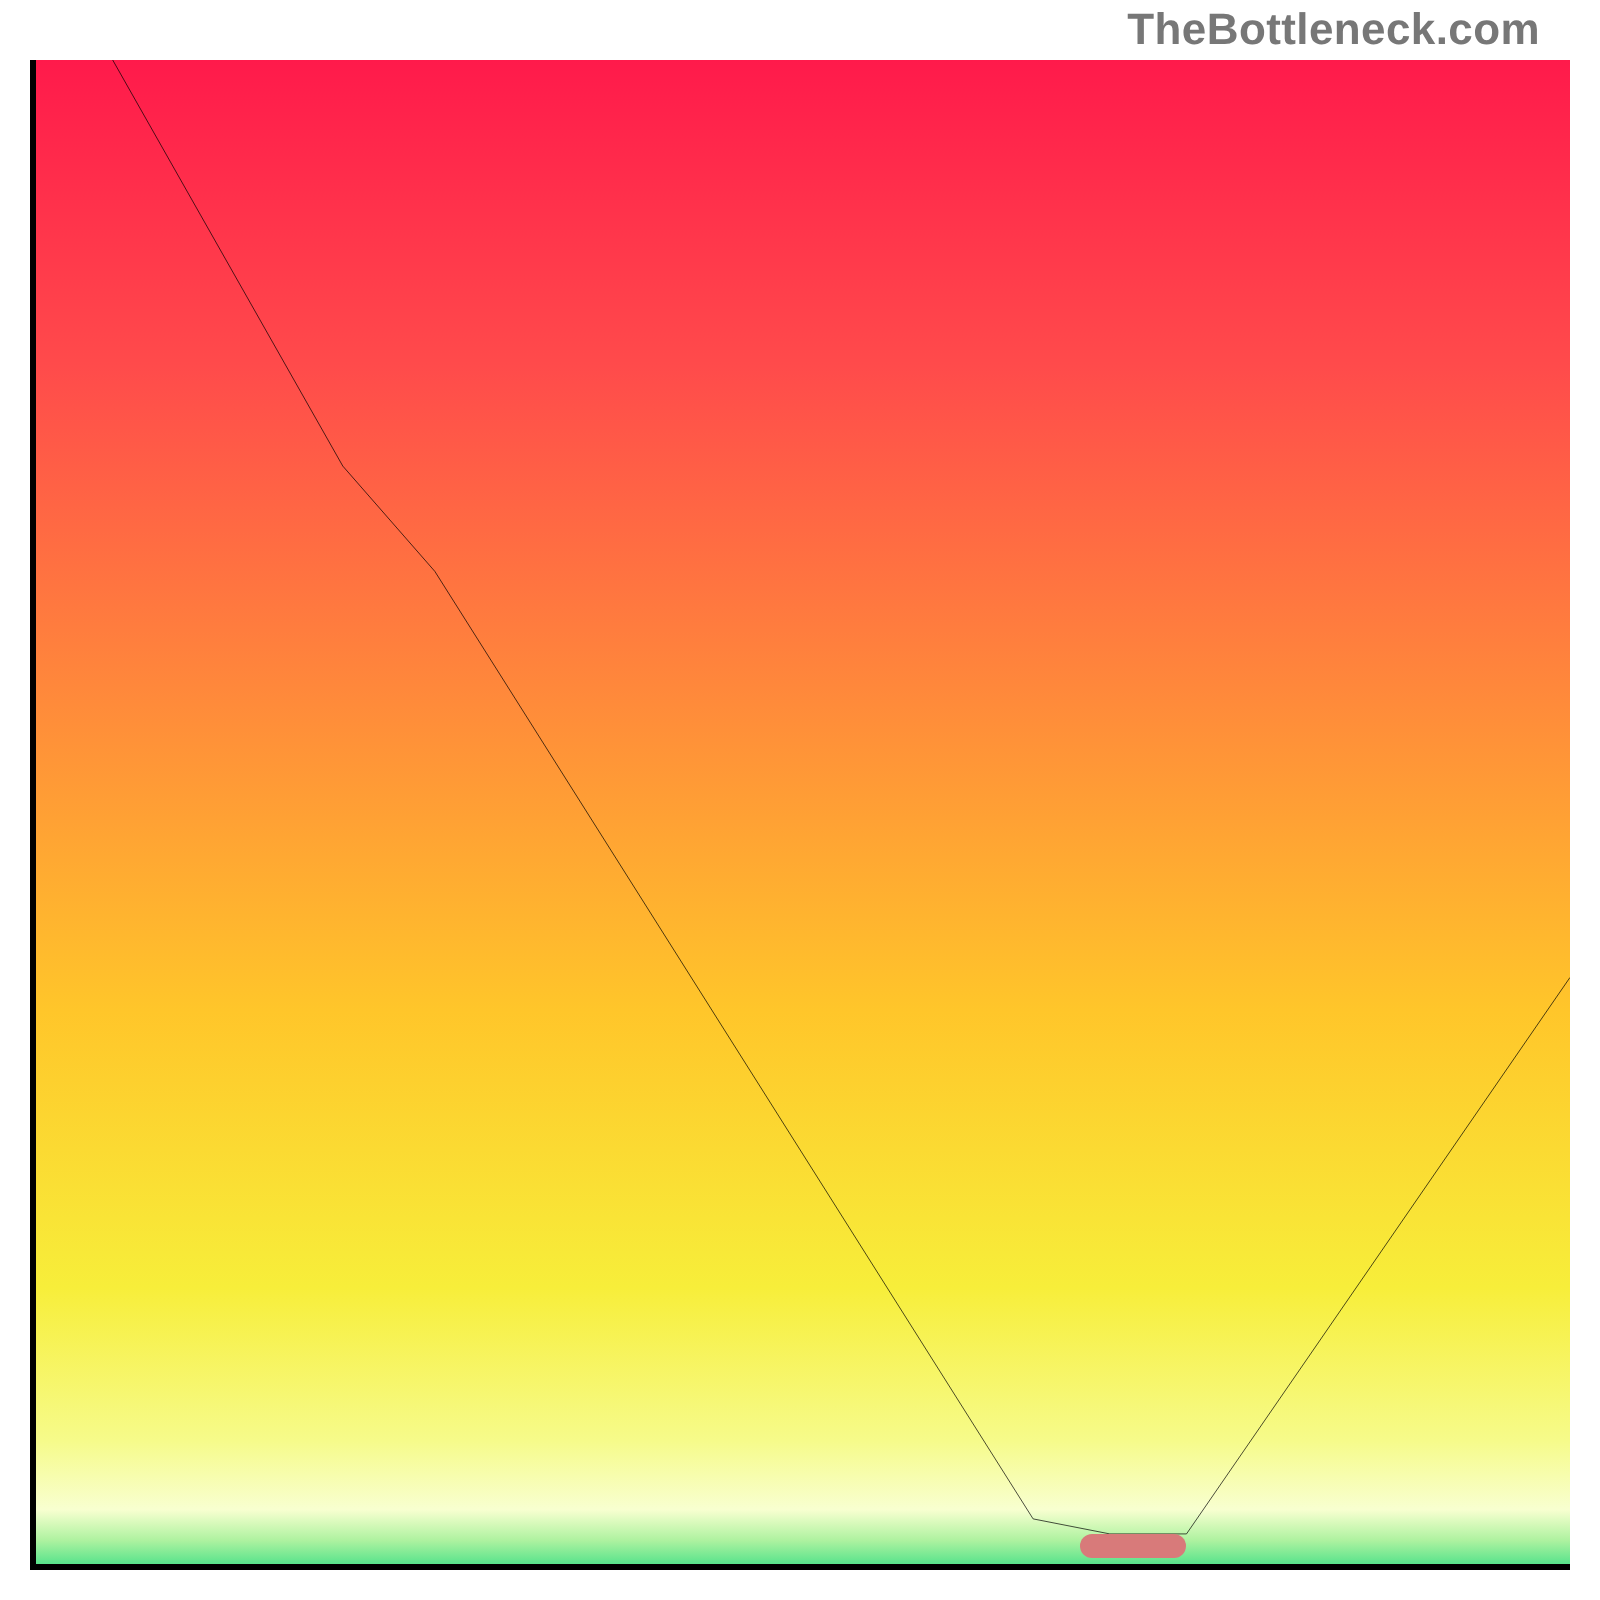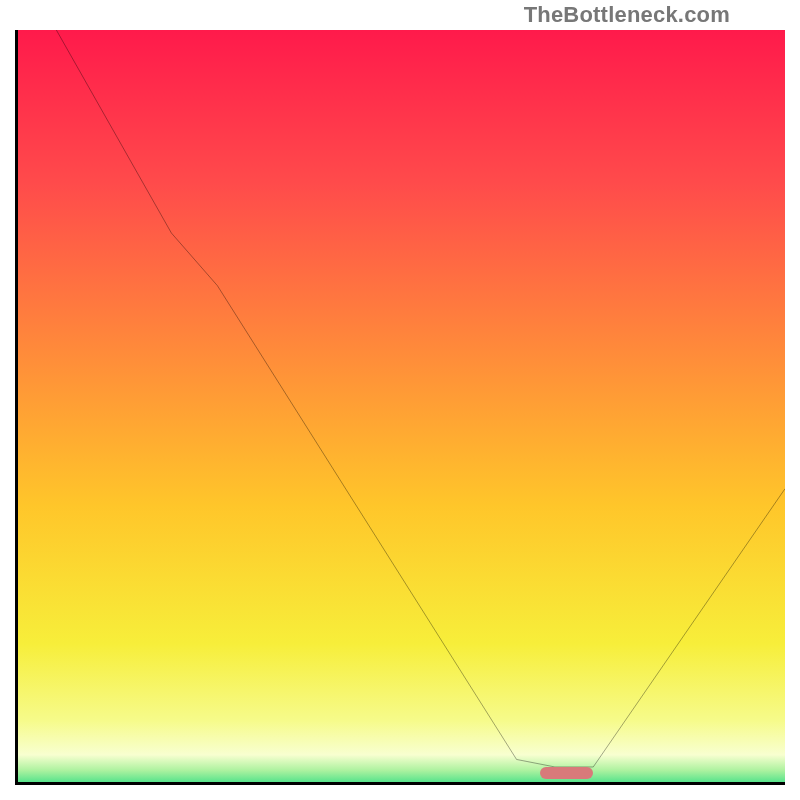--- a/index.html
+++ b/index.html
@@ -8,20 +8,21 @@
     width: 800px;
     height: 800px;
     background: #ffffff;
     font-family: Arial, Helvetica, sans-serif;
     overflow: hidden;
   }
   .stage {
     position: relative;
     width: 738px;
     height: 800px;
+    padding-left: 40px;
   }
   .watermark {
     position: absolute;
     top: 2px;
     right: 8px;
     font-size: 22px;
     font-weight: 600;
     color: #777777;
     letter-spacing: 0.2px;
     user-select: none;

